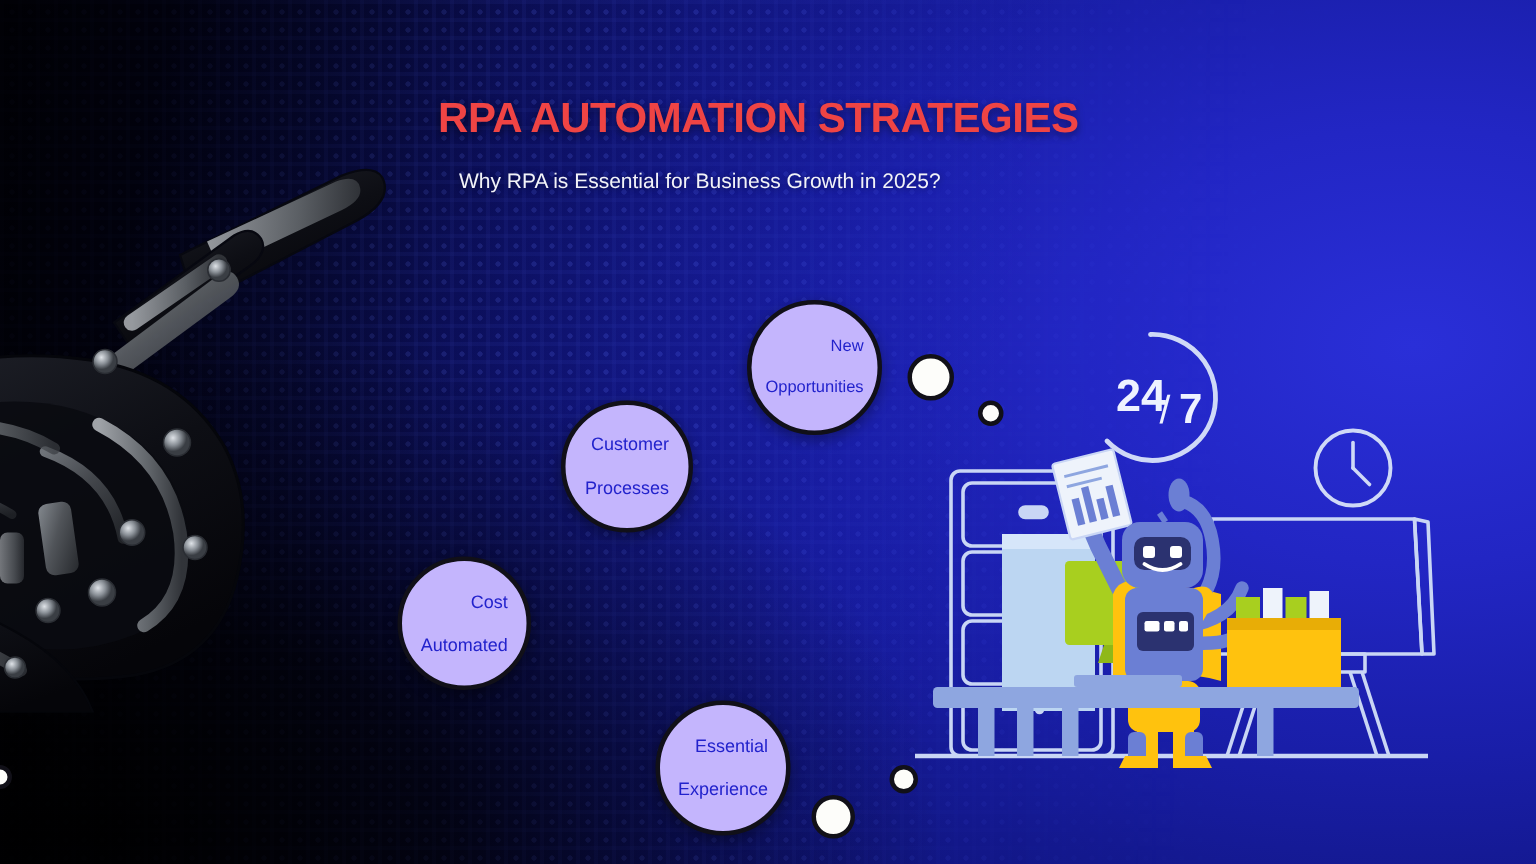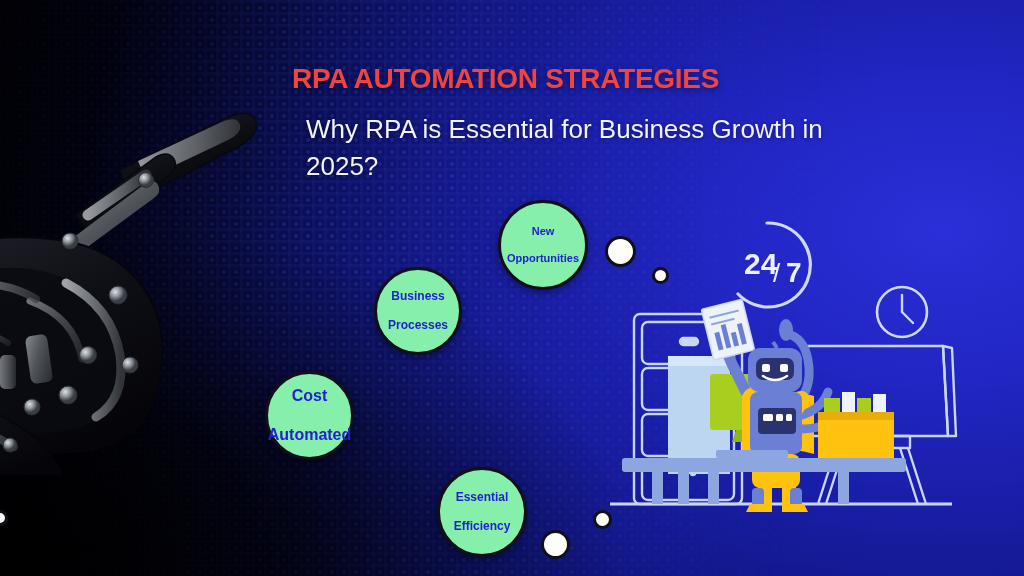--- a/index.html
+++ b/index.html
@@ -61,39 +61,39 @@
     letter-spacing: -0.3px;
     line-height: 1.05;
     text-shadow: 0 2px 6px rgba(0,0,0,0.45);
     white-space: nowrap;
   }
   .subtitle {
     position: absolute;
     left: 306px; top: 111px;
     width: 560px;
     color: #f2f3f8;
-    font-size: 26px;
+    font-size: 14px;
     font-weight: 400;
     line-height: 1.42;
     text-shadow: 0 1px 4px rgba(0,0,0,0.4);
   }
 
   
   .bubble {
     position: absolute;
     border-radius: 50%;
-    background: #86efac;
+    background: #c4b5fd;
     border: 3px solid #111018;
     box-sizing: border-box;
     display: flex;
     align-items: center;
     justify-content: center;
-    text-align: center;
+    text-align: right;
     color: #2222cc;
-    font-weight: 700;
+    font-weight: 400;
     line-height: 1.22;
     box-shadow: 0 3px 9px rgba(0,0,0,0.35);
   }
   .bubble span { display: block; padding: 0 6px; }
   .dot {
     position: absolute;
     border-radius: 50%;
     background: #fdfdfa;
     border: 3px solid #111018;
     box-sizing: border-box;
@@ -290,32 +290,32 @@
 
   <div class="bubble" style="left:498px;top:200px;width:90px;height:90px;font-size:11px;">
     <span>
       <span>New</span><br>
       <span>Opportunities</span>
     </span>
   </div>
 
   <div class="bubble" style="left:374px;top:267px;width:88px;height:88px;font-size:12px;">
     <span>
-      <span>Business</span><br>
+      <span>Customer</span><br>
       <span>Processes</span>
     </span>
   </div>
 
-  <div class="bubble" style="left:265px;top:371px;width:89px;height:89px;font-size:16px;">
+  <div class="bubble" style="left:265px;top:371px;width:89px;height:89px;font-size:12px;">
     <span>
       <span>Cost</span><br>
       <span>Automated</span>
     </span>
   </div>
 
   <div class="bubble" style="left:437px;top:467px;width:90px;height:90px;font-size:12px;">
     <span>
       <span>Essential</span><br>
-      <span>Efficiency</span>
+      <span>Experience</span>
     </span>
   </div>
 
 </div>
 
 </body></html>

